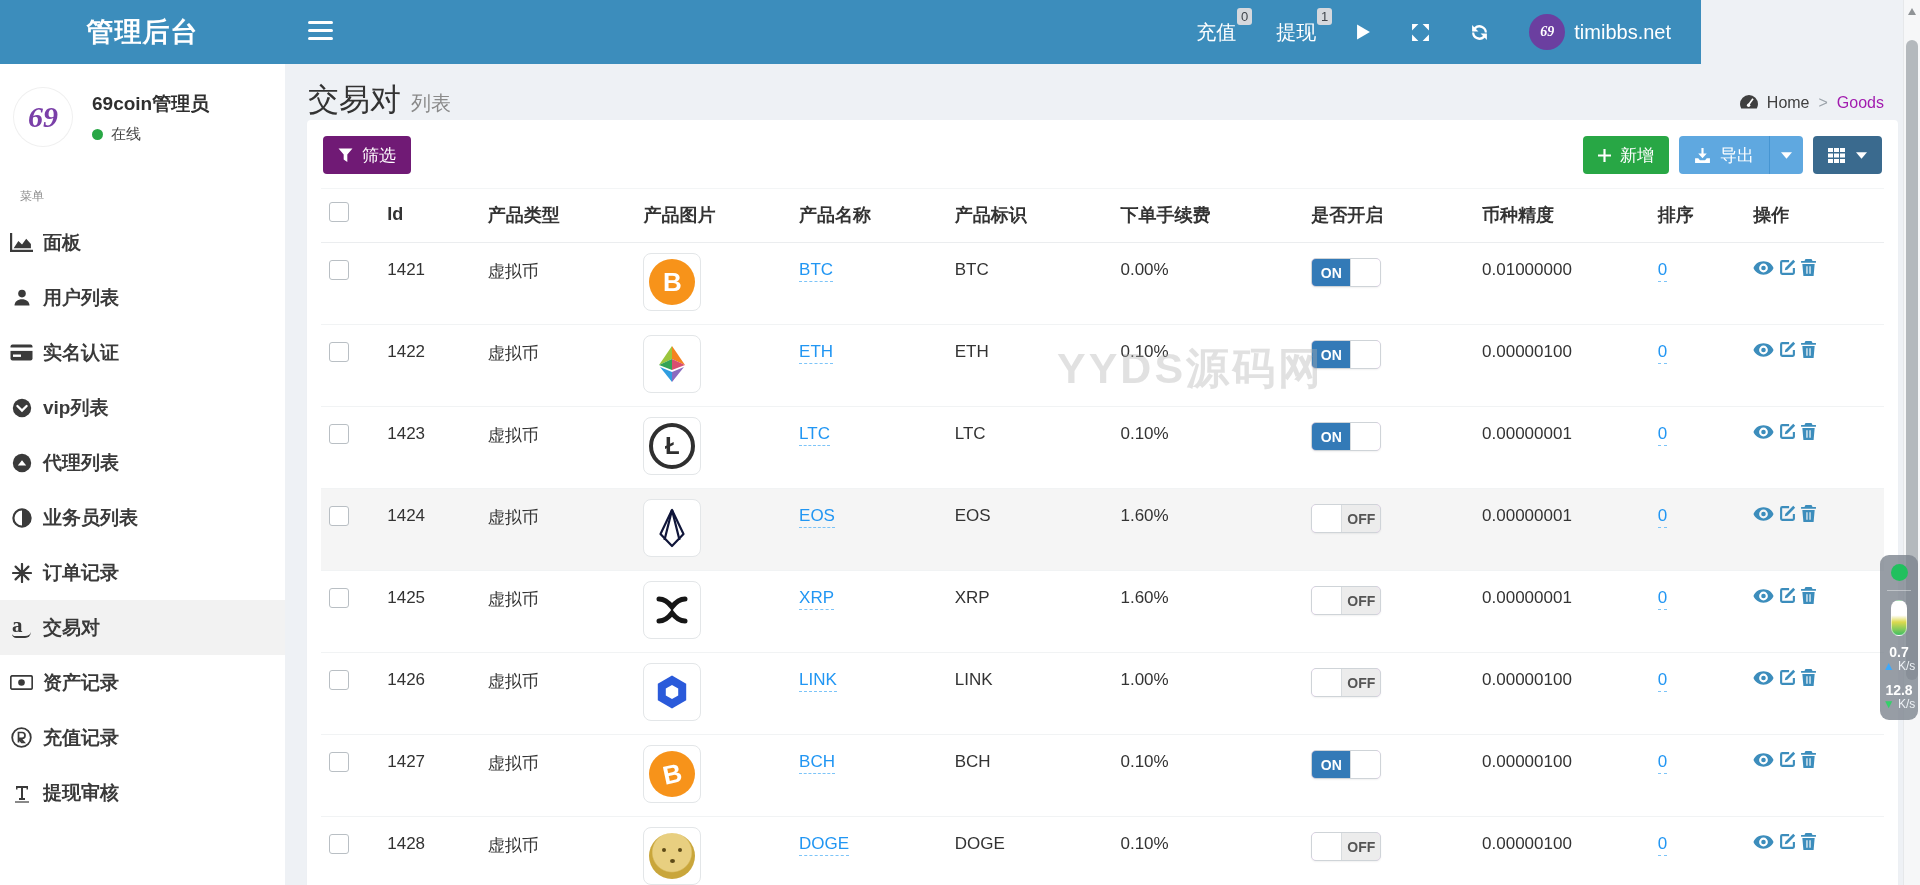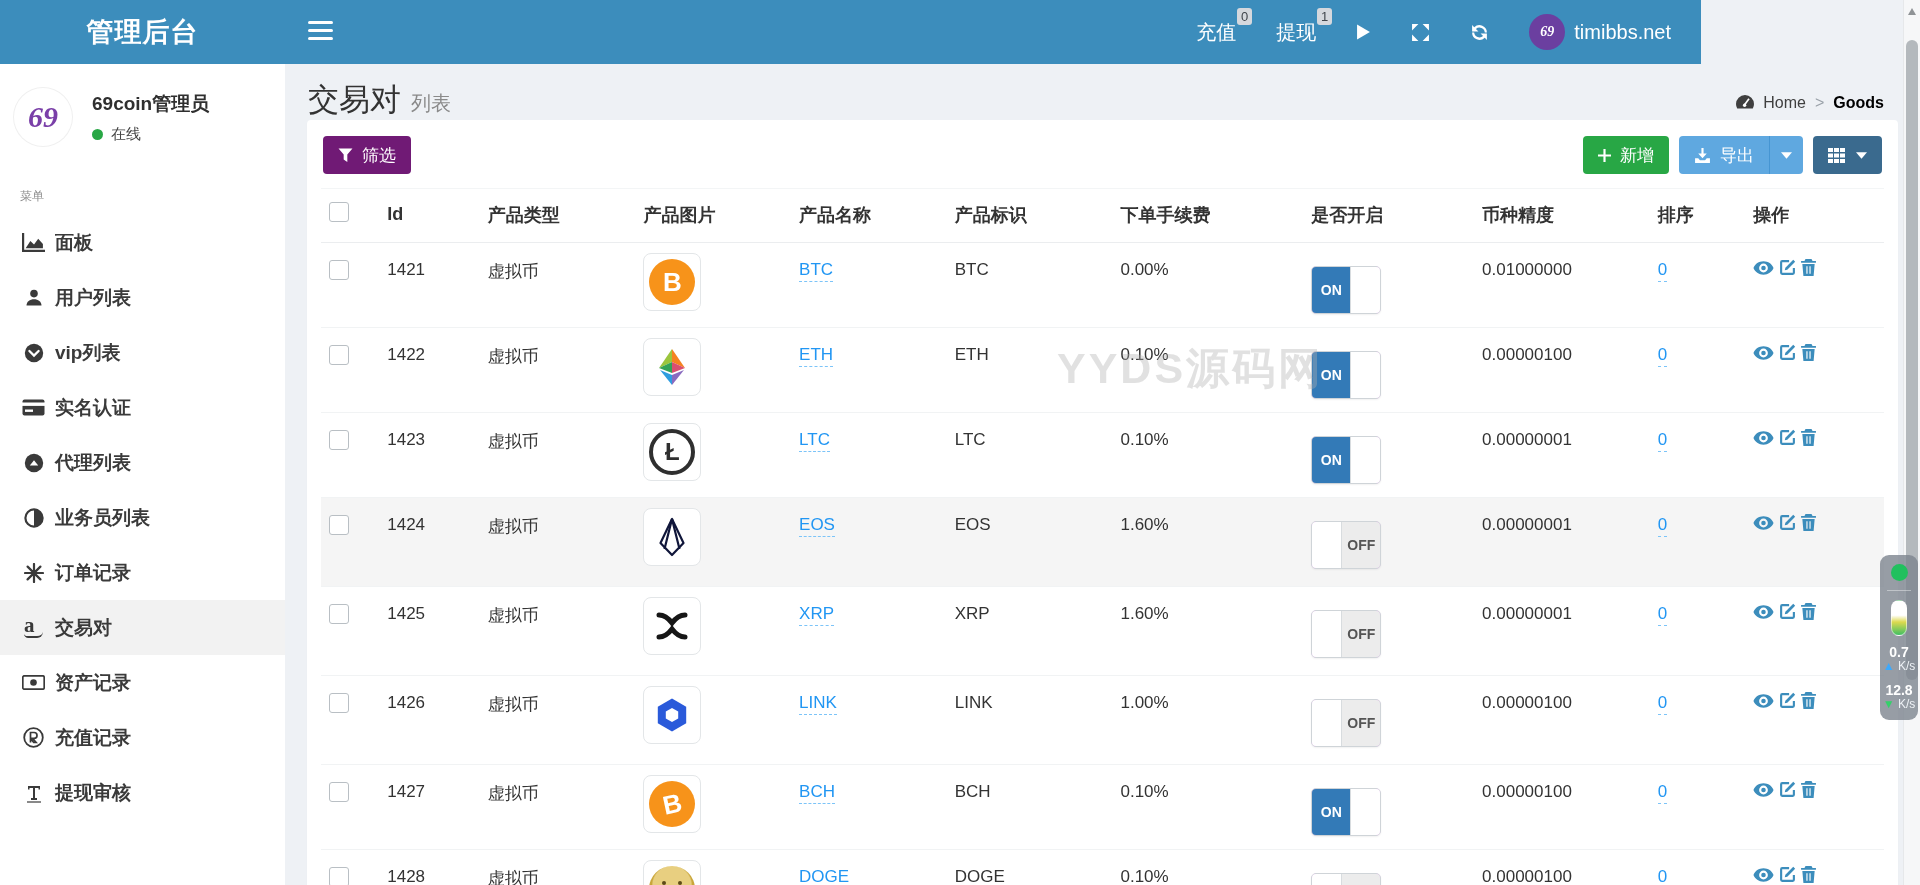--- a/index.html
+++ b/index.html
@@ -23,35 +23,35 @@
   .logo-big { width:58px; height:58px; border-radius:50%; background:#fff; box-shadow:0 0 0 1px #f0f0f0; display:flex; align-items:center; justify-content:center; color:#7a3fa8; font-size:30px; font-weight:bold; font-style:italic; font-family:"Liberation Serif","DejaVu Serif",serif; }
   .user-name { font-size:19px; font-weight:bold; color:#2f2f2f; margin-bottom:8px; }
   .user-status { font-size:15px; color:#444; display:flex; align-items:center; gap:8px; }
   .dot-green { width:11px; height:11px; border-radius:50%; background:#28a745; display:inline-block; }
   .search-wrap { margin:6px 14px 0 14px; position:relative; }
   .search-input { width:258px; height:45px; border:1px solid #d2d6de; border-radius:4px; padding:0 42px 0 14px; font-size:17px; color:#333; outline:none; font-family:inherit; background:#fff; }
   .search-input::placeholder { color:#9aa0a6; }
   .search-ic { position:absolute; right:12px; top:12px; }
   .menu-label { padding:24px 0 10px 20px; font-size:12px; color:#8d8d8d; }
   .menu { list-style:none; }
-  .menu-item { display:flex; align-items:center; height:55px; padding-left:20px; cursor:pointer; }
+  .menu-item { display:flex; align-items:center; height:55px; padding-left:8px; cursor:pointer; }
   .menu-item.active { background:#f2f2f2; }
   .menu-icon { width:27px; display:flex; justify-content:center; align-items:center; color:#3a3a3a; flex:none; }
   .menu-text { margin-left:8px; font-size:19px; font-weight:bold; color:#3a3a3a; }
   .amz { position:relative; font-family:"Liberation Serif","DejaVu Serif",serif; font-weight:bold; font-size:21px; line-height:14px; display:inline-block; }
   .amz .smile { display:block; width:19px; height:6px; border-bottom:2.5px solid #3a3a3a; border-radius:0 0 14px 10px; margin-top:0px; }
 
   
   .content { position:absolute; left:285px; top:64px; right:0; bottom:0; background:#eef1f5; }
   .content-header { display:flex; align-items:baseline; justify-content:space-between; padding:15px 36px 0 23px; height:56px; }
   .page-title { font-size:31px; font-weight:normal; color:#333; }
   .page-subtitle { font-size:20px; color:#8a8a8a; margin-left:10px; }
   .breadcrumb { display:flex; align-items:center; gap:9px; font-size:16px; color:#3f3f3f; }
   .crumb-sep { color:#9aa2a9; }
-  .crumb-current { color:#000000;font-weight:bold; }
+  .crumb-current { color:#a21caf; }
 
   .card { margin:0 22px; background:#fff; border-radius:4px; box-shadow:0 1px 1px rgba(0,0,0,.07); padding:12px 14px 0 14px; position:relative; height:790px; }
   .toolbar { display:flex; justify-content:space-between; align-items:center; padding:4px 2px 14px 2px; }
   .btn { height:38px; border:none; border-radius:4px; color:#fff; font-size:17px; display:inline-flex; align-items:center; gap:9px; padding:0 15px; cursor:pointer; font-family:inherit; }
   .btn-filter { background:#701a75; }
   .toolbar-right { display:flex; align-items:center; gap:10px; }
   .btn-add { background:#28a745; }
   .btn-split { display:inline-flex; }
   .btn-export { background:#5fa8e0; border-radius:4px 0 0 4px; }
   .btn-export-caret { background:#5fa8e0; border:none; border-left:1px solid #4695d2; border-radius:0 4px 4px 0; width:34px; display:flex; align-items:center; justify-content:center; cursor:pointer; height:38px; }
@@ -59,21 +59,21 @@
 
   table { width:100%; border-collapse:collapse; table-layout:fixed; }
   th { text-align:left; font-size:18px; font-weight:bold; color:#333; padding:13px 8px 15px 8px; border-top:1px solid #f3f5f6; border-bottom:1px solid #ebedef; }
   td { vertical-align:top; padding:13px 8px; font-size:17px; color:#333; border-bottom:1px solid #f1f3f4; }
   tr.hl td { background:#f5f5f5; }
   td.pt { padding-top:17px; }
   .cb { width:20px; height:20px; border:1px solid #b9bfc4; border-radius:3px; background:#fff; display:inline-block; cursor:pointer; }
   .coinbox { width:58px; height:58px; border:1px solid #e3e6e8; border-radius:8px; background:#fff; display:flex; align-items:center; justify-content:center; margin-top:-3px; position:relative; }
   .coin-circle { width:46px; height:46px; border-radius:50%; display:flex; align-items:center; justify-content:center; color:#fff; font-weight:bold; font-size:26px; position:relative; }
   .lnk { color:#2196f3; text-decoration:none; border-bottom:1px dashed #7cc4f8; padding-bottom:2px; cursor:pointer; }
-  .toggle { display:inline-flex; width:70px; height:48px; border:1px solid #cfd4d8; border-radius:5px; overflow:hidden; background:#f0abfc; box-shadow:0 1px 2px rgba(0,0,0,.06); cursor:pointer; margin-top:10px; }
+  .toggle { display:inline-flex; width:70px; height:29px; border:1px solid #cfd4d8; border-radius:5px; overflow:hidden; background:#f0abfc; box-shadow:0 1px 2px rgba(0,0,0,.06); cursor:pointer; margin-top:2px; }
   .toggle .t-fill { flex:1; display:flex; align-items:center; justify-content:center; font-size:14px; font-weight:bold; background:#337ab7; color:#fff; }
   .toggle.off .t-fill { background:#ececec; color:#555; font-weight:bold; }
   .toggle.on .t-knob { border-left:1px solid #d8dcdf; }
   .toggle.off .t-knob { border-right:1px solid #d8dcdf; }
   .t-knob { width:30px; background:#fff; flex:none; }
   .acts { display:inline-flex; gap:5px; align-items:center; color:#3c8dbc; margin-top:3px; }
   .act-icon { cursor:pointer; display:inline-flex; }
 
   .watermark { position:absolute; left:772px; top:276px; font-size:43px; font-weight:bold; color:rgba(175,175,175,0.38); letter-spacing:3px; z-index:3; pointer-events:none; white-space:nowrap; }
 
@@ -165,36 +165,36 @@
         <span class="menu-icon">
           <svg width="20" height="20" viewBox="0 0 20 20" fill="currentColor">
             <circle cx="10" cy="5.6" r="3.8"></circle>
             <path d="M2.5 17.5c0-4 3.3-6.3 7.5-6.3s7.5 2.3 7.5 6.3z"></path>
           </svg>
         </span>
         <span class="menu-text">用户列表</span>
       </li>
       <li class="menu-item">
         <span class="menu-icon">
-          <svg width="20" height="20" viewBox="0 0 20 20">
-            <circle cx="10" cy="10" r="9.2" fill="currentColor"></circle>
-            <path d="M5.4 8l4.6 4.6L14.6 8" stroke="#fff" stroke-width="2.3" fill="none" stroke-linecap="round"></path>
-          </svg>
-        </span>
-        <span class="menu-text">vip列表</span>
-      </li>
-      <li class="menu-item">
-        <span class="menu-icon">
           <svg width="23" height="17" viewBox="0 0 23 17">
             <rect x=".5" y=".5" width="22" height="16" rx="2" fill="currentColor"></rect>
             <rect x="0" y="3.5" width="23" height="3.4" fill="#fff"></rect>
             <rect x="3" y="10.5" width="8" height="2.4" fill="#fff"></rect>
           </svg>
         </span>
         <span class="menu-text">实名认证</span>
+      </li>
+      <li class="menu-item">
+        <span class="menu-icon">
+          <svg width="20" height="20" viewBox="0 0 20 20">
+            <circle cx="10" cy="10" r="9.2" fill="currentColor"></circle>
+            <path d="M5.4 8l4.6 4.6L14.6 8" stroke="#fff" stroke-width="2.3" fill="none" stroke-linecap="round"></path>
+          </svg>
+        </span>
+        <span class="menu-text">vip列表</span>
       </li>
       <li class="menu-item">
         <span class="menu-icon">
           <svg width="20" height="20" viewBox="0 0 20 20">
             <circle cx="10" cy="10" r="9.2" fill="currentColor"></circle>
             <path d="M5.8 12.5L10 7.2l4.2 5.3z" fill="#fff"></path>
           </svg>
         </span>
         <span class="menu-text">代理列表</span>
       </li>

